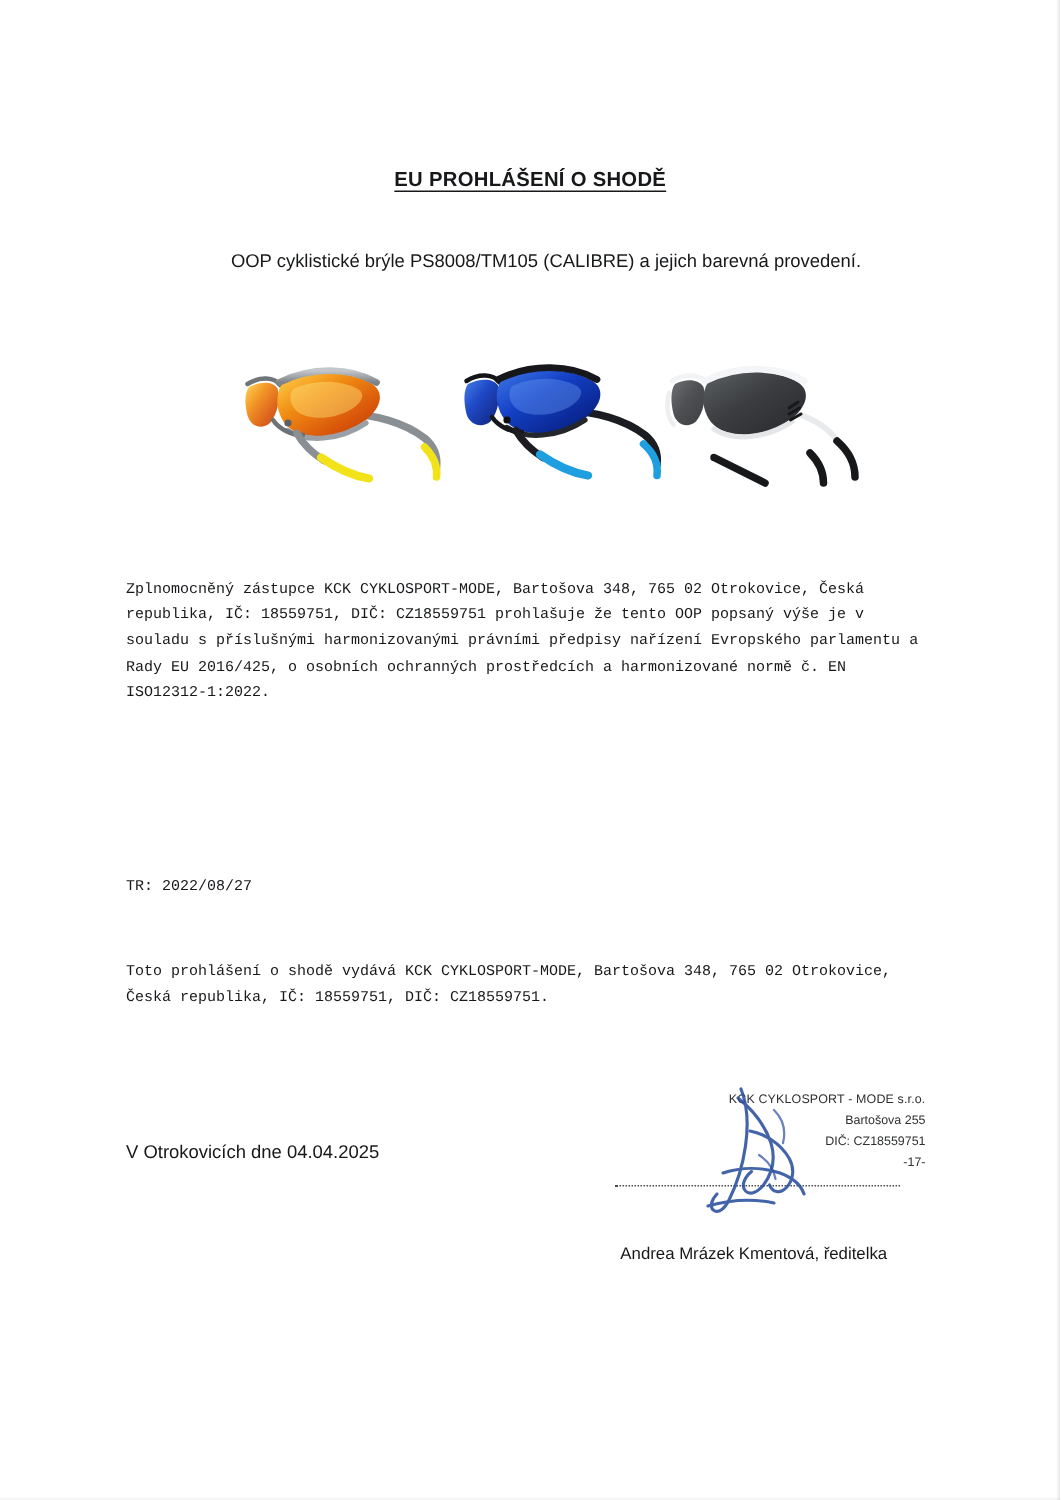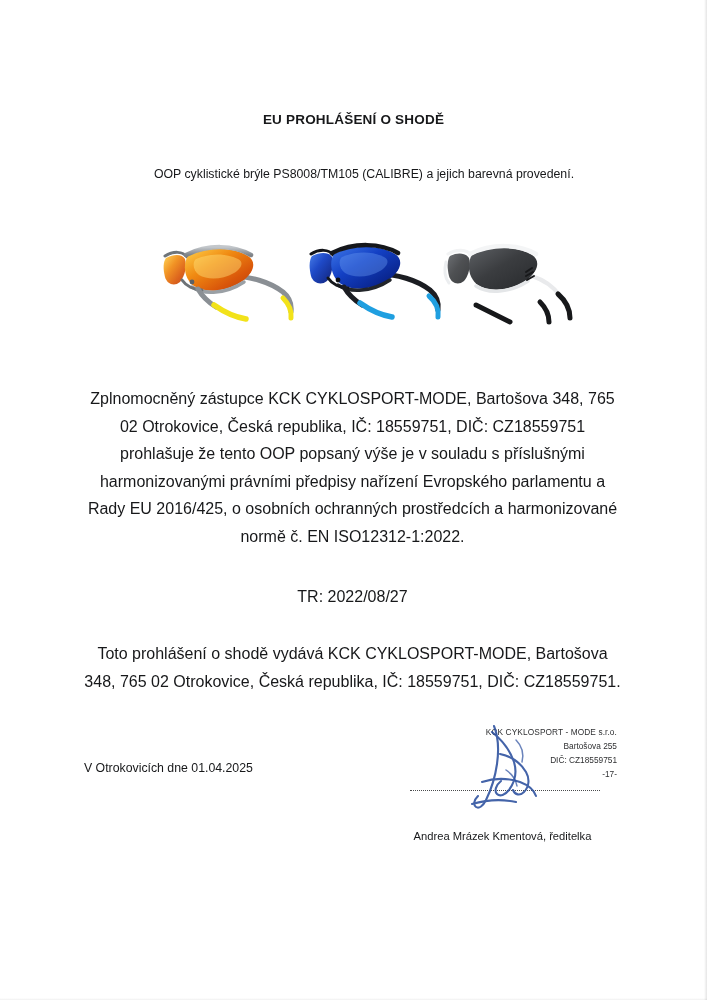--- a/index.html
+++ b/index.html
@@ -37,20 +37,21 @@
 
   .doc-title {
     position: absolute;
     top: 112px;
     left: 0;
     width: 707px;
     text-align: center;
     font-size: 13.5px;
     font-weight: bold;
     letter-spacing: 0.2px;
+    text-decoration: underline;
     text-underline-offset: 3px;
   }
 
   .subtitle {
     position: absolute;
     top: 165px;
     left: 84px;
     width: 560px;
     font-size: 12.3px;
     line-height: 1.6;
@@ -72,23 +73,24 @@
   }
   .g1 { left: 68px;  top: 4px; }
   .g2 { left: 215px; top: 4px; }
   .g3 { left: 352px; top: 4px; }
 
   
   .para {
     position: absolute;
     left: 84px;
     width: 537px;
-    font-size: 16px;
+    font-size: 10px;
     line-height: 1.72;
-    text-align: center;
+    text-align: left;
+    font-family: Liberation Mono, monospace;
   }
   .p-main     { top: 385px; }
   .p-notified { top: 514px; }
   .p-tr       { top: 583px; }
   .p-issued   { top: 640px; }
 
   
   .place-date {
     position: absolute;
     left: 84px;
@@ -231,21 +233,21 @@
       <path d="M40,73 C52,79 64,85 74,90" fill="none" stroke="#17181a" stroke-width="5" stroke-linecap="round"></path>
       <path d="M104,70 C110,76 113,83 113,90" fill="none" stroke="#17181a" stroke-width="5" stroke-linecap="round"></path>
     </svg>
 
   </div>
 
   <div class="para p-main">Zplnomocněný zástupce KCK CYKLOSPORT-MODE, Bartošova 348, 765 02 Otrokovice, Česká republika, IČ: 18559751, DIČ: CZ18559751 prohlašuje že tento OOP popsaný výše je v souladu s příslušnými harmonizovanými právními předpisy nařízení Evropského parlamentu a Rady EU 2016/425, o osobních ochranných prostředcích a harmonizované normě č. EN ISO12312-1:2022.</div>
   <div class="para p-tr">TR: 2022/08/27</div>
   <div class="para p-issued">Toto prohlášení o shodě vydává KCK CYKLOSPORT-MODE, Bartošova 348, 765 02 Otrokovice, Česká republika, IČ: 18559751, DIČ: CZ18559751.</div>
 
-  <div class="place-date">V Otrokovicích dne 01.04.2025</div>
+  <div class="place-date">V Otrokovicích dne 04.04.2025</div>
 
   <div class="stamp-area">
     <div class="stamp-text">
       <div class="l1">KCK CYKLOSPORT - MODE s.r.o.</div>
       <div>Bartošova 255</div>
       <div>DIČ: CZ18559751</div>
       <div>-17-</div>
     </div>
     <div class="dotted-line"></div>
 

